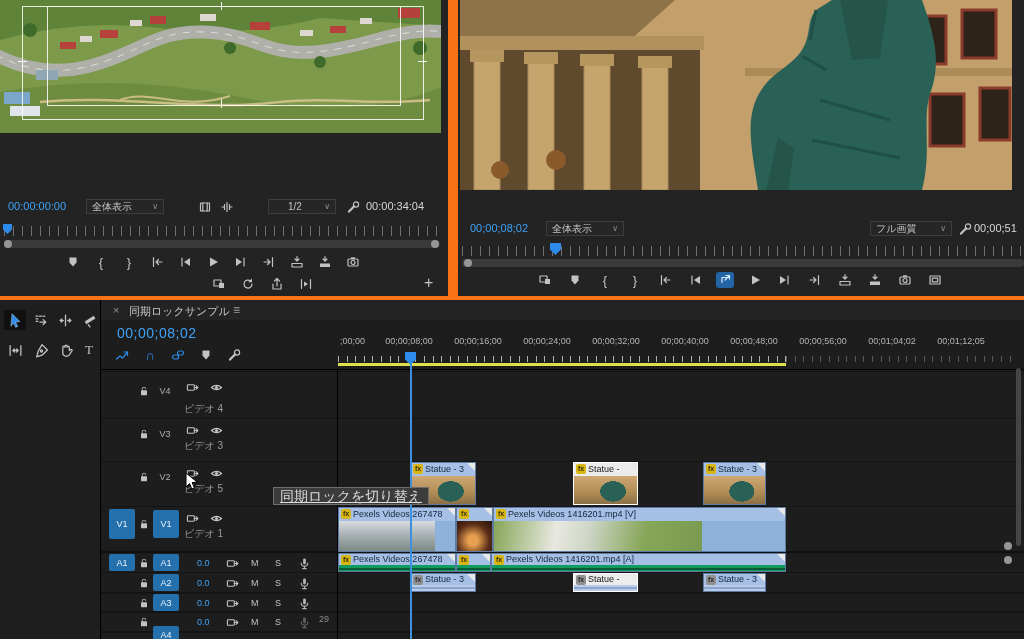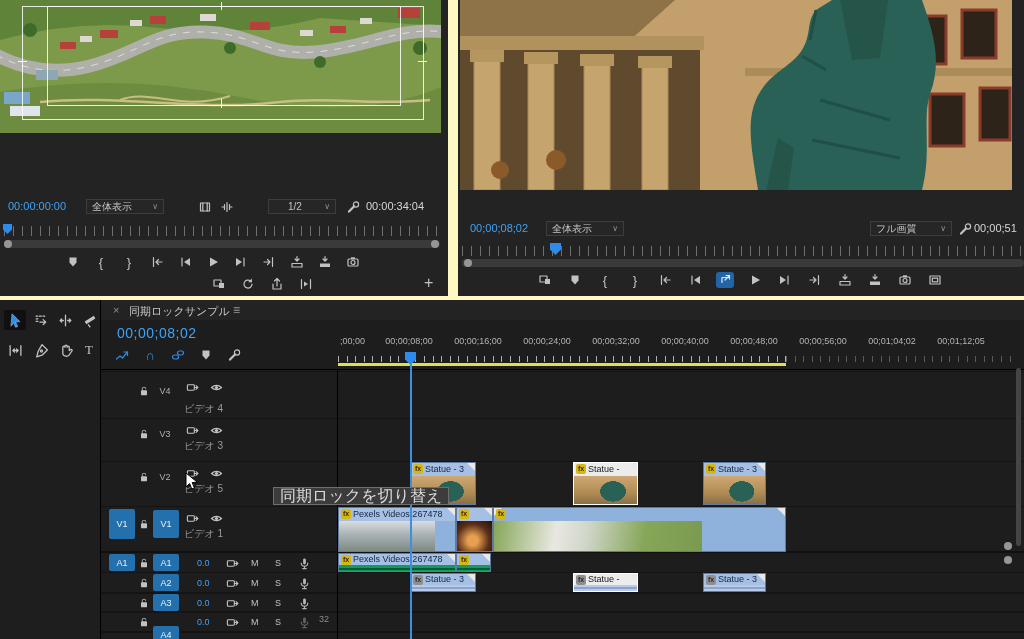--- a/index.html
+++ b/index.html
@@ -1,17 +1,17 @@
 <!DOCTYPE html>
 <html><head>
 <meta charset="utf-8">
 <style>
   html,body{margin:0;padding:0;background:#141414;width:1024px;height:639px;overflow:hidden;
     font-family:"Liberation Sans","DejaVu Sans",sans-serif;-webkit-font-smoothing:antialiased;}
-  #app{position:relative;width:1024px;height:484px;background:#fef9c3;}
+  #app{position:relative;width:1024px;height:484px;background:#f97316;}
   .r{position:absolute;}
   .panel{background:#232323;}
   .tc{color:#3fa3f7;font-size:11px;white-space:nowrap;}
   .dur{color:#d6d6d6;font-size:11px;white-space:nowrap;}
   .sel{display:flex;align-items:center;justify-content:space-between;border:1px solid #3d3d3d;
     background:#262626;color:#c2c2c2;font-size:10px;padding:1px 5px;height:15px;box-sizing:border-box;}
   .chev{color:#8f8f8f;font-size:8px;margin-left:4px;}
   svg.i{stroke:#c2c2c2;fill:none;stroke-width:1.2;stroke-linecap:round;stroke-linejoin:round;display:block;}
   svg.i .f{fill:#c2c2c2;stroke:none;}
   svg.i.b{stroke:#2d8ceb;}
@@ -656,21 +656,21 @@
           </svg>
         </span>
       <span class="r ms" style="left:150px;top:317px;">M</span>
       <span class="r ms" style="left:174px;top:317px;">S</span>
       <span class="r btn" style="left:194px;top:314px;">
           <svg class="i dim" width="13" height="13" viewBox="0 0 14 14">
             <rect x="5.5" y="1.5" width="3" height="6.5" rx="1.5" fill="#b5b5b5" stroke="none"></rect>
             <path d="M3.5 6.5a3.5 3.5 0 0 0 7 0M7 10v2.5M5 12.5h4" stroke="#b5b5b5"></path>
           </svg>
         </span>
-      <span class="r" style="left:218px;top:314px;color:#8a8a8a;font-size:9px;">32</span>
+      <span class="r" style="left:218px;top:314px;color:#8a8a8a;font-size:9px;">29</span>
     </div>
 
     <div class="clip" style="left:309px;top:162px;width:66px;height:43px;">
       <div class="thumb" style="left:0;right:0;background:radial-gradient(ellipse 45% 80% at 62% 55%,#2a6157 0 45%,rgba(0,0,0,0) 46%),linear-gradient(180deg,#cfa873 0%,#b08c55 60%,#8a6f46 100%);"></div>
       <div class="name">Statue - 3</div>
       <span class="fx">fx</span>
     </div>
     <div class="clip selected" style="left:472px;top:162px;width:65px;height:43px;">
       <div class="thumb" style="left:0;right:0;background:radial-gradient(ellipse 45% 80% at 62% 55%,#2a6157 0 45%,rgba(0,0,0,0) 46%),linear-gradient(180deg,#cfa873 0%,#b08c55 60%,#8a6f46 100%);"></div>
       <div class="name">Statue -</div>
@@ -687,35 +687,43 @@
       <div class="name">Pexels Videos 267478</div>
       <span class="fx">fx</span>
     </div>
     <div class="clip" style="left:355px;top:207px;width:37px;height:45px;">
       <div class="thumb" style="left:0;right:0;background:radial-gradient(circle at 45% 65%,#e8a050 0 18%,#5a2e18 60%,#241008 100%);"></div>
       <div class="name"></div>
       <span class="fx">fx</span>
     </div>
     <div class="clip" style="left:392px;top:207px;width:293px;height:45px;">
       <div class="thumb" style="left:0;width:208px;background:linear-gradient(100deg,#86a658 0%,#e8e8e0 30%,#cfd6c8 45%,#86a658 72%,#7a9a50 100%);"></div>
+      <div class="name">Pexels Videos 1416201.mp4 [V]</div>
       <span class="fx">fx</span>
     </div>
 
     <div class="clip aclip" style="left:237px;top:253px;width:118px;height:19px;">
       <div class="green">
           <div class="mid"></div>
         </div>
       <div class="name">Pexels Videos 267478</div>
       <span class="fx">fx</span>
     </div>
     <div class="clip aclip" style="left:355px;top:253px;width:35px;height:19px;">
       <div class="green">
           <div class="mid"></div>
         </div>
       <div class="name"></div>
+      <span class="fx">fx</span>
+    </div>
+    <div class="clip aclip" style="left:390px;top:253px;width:295px;height:19px;">
+      <div class="green">
+          <div class="mid"></div>
+        </div>
+      <div class="name">Pexels Videos 1416201.mp4 [A]</div>
       <span class="fx">fx</span>
     </div>
 
     <div class="clip aclip" style="left:309px;top:273px;width:66px;height:19px;">
       <div class="awave">
           <div class="l1"></div>
           <div class="l2"></div>
         </div>
       <div class="name">Statue - 3</div>
       <span class="fx gray">fx</span>
@@ -733,21 +741,21 @@
           <div class="l1"></div>
           <div class="l2"></div>
         </div>
       <div class="name">Statue - 3</div>
       <span class="fx gray">fx</span>
     </div>
 
     <div class="r" style="left:304px;top:52px;width:11px;height:13px;background:#2d8ceb;clip-path:polygon(0 0,100% 0,100% 55%,50% 100%,0 55%);z-index:30;"></div>
     <div class="r" style="left:309px;top:64px;width:2px;height:275px;background:#3d8fe0;z-index:30;"></div>
 
-    <div class="r" style="left:172px;top:187px;height:16px;padding:0 6px;background:#3c3c3c;border:1px solid #6e6e6e;color:#dcdcdc;font-size:16px;line-height:16px;white-space:nowrap;z-index:40;">同期ロックを切り替え</div>
+    <div class="r" style="left:172px;top:187px;height:16px;padding:0 6px;background:#3c3c3c;border:1px solid #6e6e6e;color:#dcdcdc;font-size:14px;line-height:16px;white-space:nowrap;z-index:40;text-decoration:underline;">同期ロックを切り替え</div>
     <svg class="r" style="left:84px;top:172px;z-index:41;" width="14" height="20" viewBox="0 0 14 20">
       <path d="M1 1l0 14 3.6-3.4 2.2 5.4 2.6-1.1-2.2-5.3 5-0.5z" fill="#fff" stroke="#000" stroke-width="1"></path>
     </svg>
 
     <div class="r" style="left:915px;top:68px;width:5px;height:178px;background:#454545;border-radius:3px;"></div>
     <div class="r knob" style="left:903px;top:242px;"></div>
     <div class="r knob" style="left:903px;top:256px;"></div>
   </section>
 
 </div>

